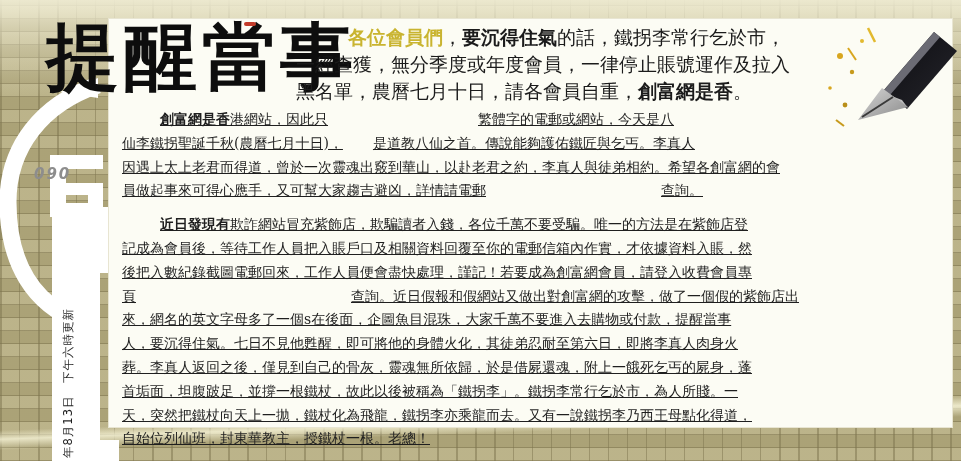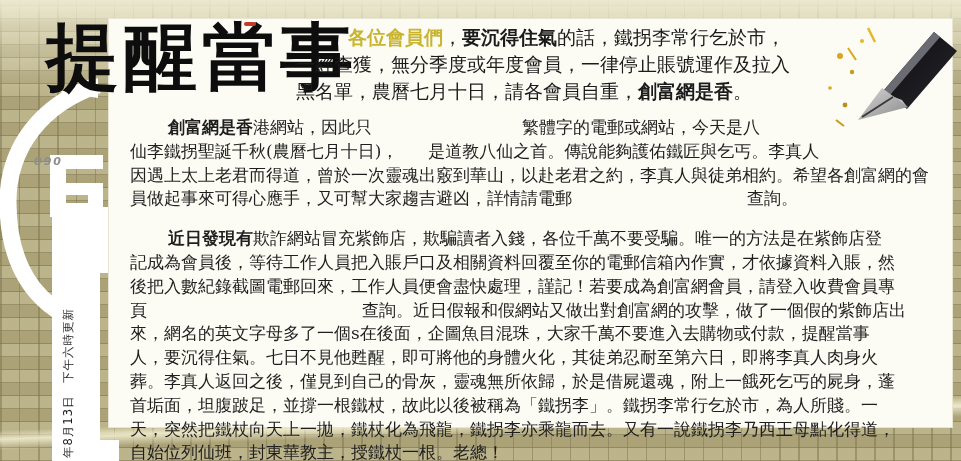--- a/index.html
+++ b/index.html
@@ -13,41 +13,41 @@
       repeating-linear-gradient(0deg, rgba(125,116,78,0.55) 0 1.5px, rgba(0,0,0,0) 1.5px 13px),
       repeating-linear-gradient(90deg, rgba(125,116,78,0.5) 0 1.5px, rgba(0,0,0,0) 1.5px 19px),
       repeating-linear-gradient(0deg, rgba(255,255,255,0.10) 0 13px, rgba(0,0,0,0.05) 13px 26px);
   }
   .paper{
     position:absolute;left:108px;top:18px;width:845px;height:410px;
     background:#fcfcf4;border:1px solid #e8e5d2;box-sizing:border-box;
   }
   .logo{position:absolute;left:0;top:52px;width:122px;height:409px;}
   .issue{
-    position:absolute;left:34px;top:155px;
+    position:absolute;left:34px;top:165px;
     font-family:"DejaVu Sans","Liberation Sans",sans-serif;
-    font-size:11px;font-weight:bold;color:#8d8d8d;letter-spacing:2px;font-style:italic;
+    font-size:15px;font-weight:bold;color:#8d8d8d;letter-spacing:2px;font-style:italic;
   }
   .vdate{
     position:absolute;left:61px;top:458px;transform:rotate(-90deg);transform-origin:0 0;
     font-family:"DejaVu Sans","Liberation Sans",sans-serif;
     font-size:11.5px;color:#1e1e1e;white-space:nowrap;letter-spacing:1px;
   }
   .masthead{
     position:absolute;left:46px;top:20px;
     font-size:73px;font-weight:bold;color:#0d0d0d;letter-spacing:5px;
     white-space:nowrap;line-height:1.0;
   }
   .redmark{position:absolute;left:244px;top:22px;width:12px;height:4px;background:#c33b2a;border-radius:2px;}
   .notice{
     position:absolute;left:296px;top:24px;width:605px;
     font-size:19px;line-height:27px;color:#1b1b1b;white-space:nowrap;
   }
   .bodytext{position:absolute;left:114px;top:100px;width:842px;color:#1f1f1f;}
-  .bodytext p{margin:16px;font-size:17px;line-height:23.8px;white-space:nowrap;overflow:hidden;}
+  .bodytext p{margin:8px;font-size:14px;line-height:23.8px;white-space:nowrap;overflow:hidden;text-decoration:underline;}
   .bodytext p + p{margin-top:10px;}
   .gold{color:#c9b430;font-weight:bold;}
   .b{font-weight:bold;}
   .gap{display:inline-block;height:1px;}
   .pen{position:absolute;left:818px;top:8px;width:140px;height:138px;}
 </style>
 </head>
 <body>
 
 <div class="stage">

